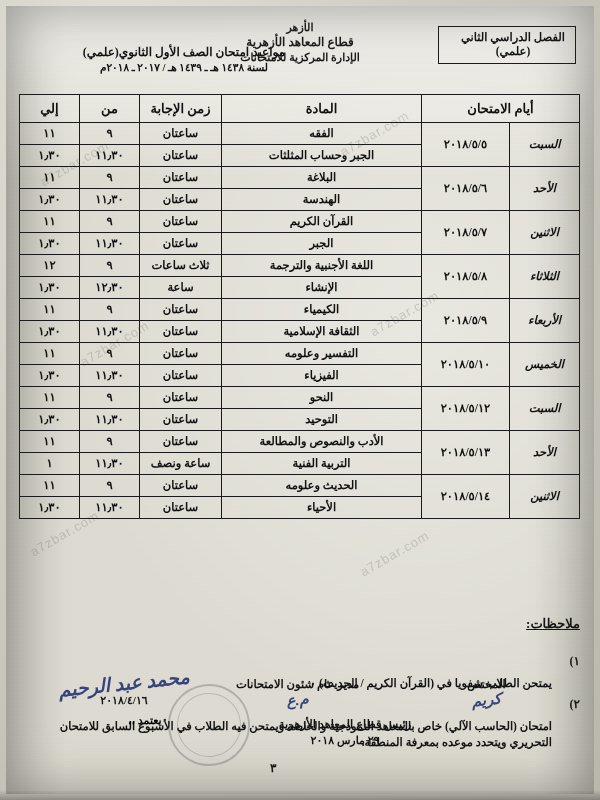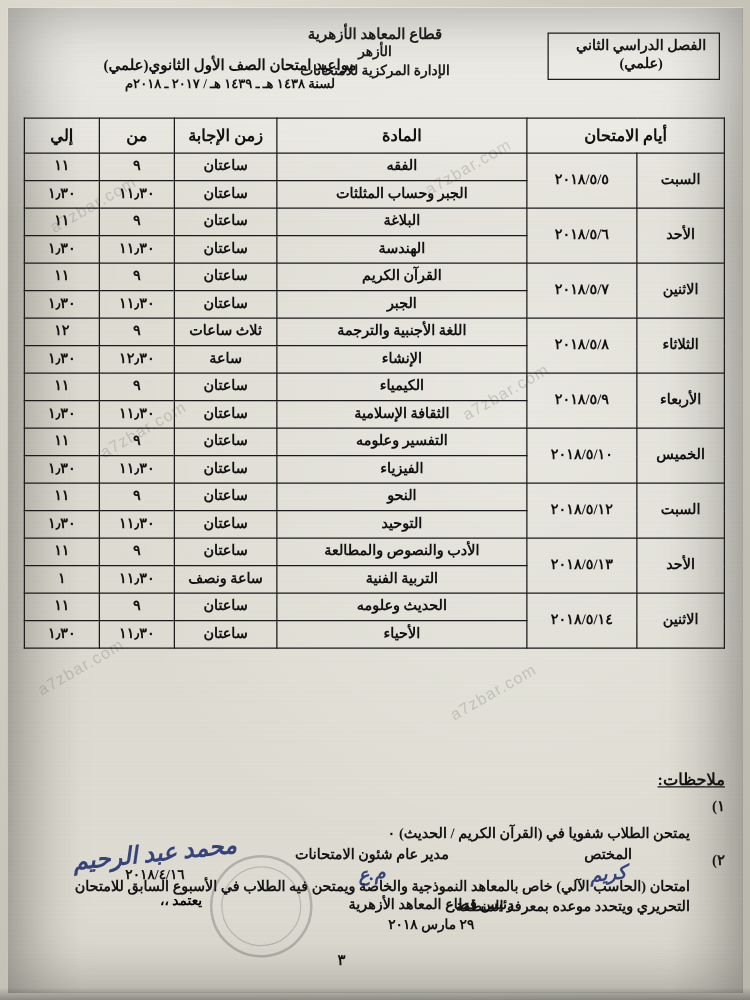--- a/index.html
+++ b/index.html
@@ -126,20 +126,21 @@
     height: 27px;
     background: rgba(255,255,255,0.12);
   }
   table.sched td {
     font-size: 11.5px;
     height: 21px;
     line-height: 21px;
   }
   td.day {
     font-size: 12.5px;
+    font-style: italic;
   }
   td.date {
     font-size: 12px;
     letter-spacing: 0.3px;
   }
   td.subject {
     font-size: 12px;
   }
   col.c-day { width: 70px; }
   col.c-date { width: 88px; }
@@ -152,21 +153,21 @@
     position: absolute;
     right: 14px;
     left: 14px;
     top: 610px;
   }
   .notes-title {
     font-size: 13px;
     font-weight: bold;
     color: #141414;
     text-decoration: underline;
-    margin-bottom: 6px;
+    margin-bottom: 22px;
   }
   .note-row {
     display: flex;
     align-items: flex-start;
     gap: 8px;
     margin-bottom: 6px;
   }
   .note-num {
     font-size: 12px;
     font-weight: bold;
@@ -262,22 +263,22 @@
 
     <div class="watermark" style="left:30px; top:150px;">a7zbar.com</div>
     <div class="watermark" style="left:330px; top:120px;">a7zbar.com</div>
     <div class="watermark" style="left:70px; top:330px;">a7zbar.com</div>
     <div class="watermark" style="left:360px; top:300px;">a7zbar.com</div>
     <div class="watermark" style="left:20px; top:520px;">a7zbar.com</div>
     <div class="watermark" style="left:350px; top:540px;">a7zbar.com</div>
 
     <div class="header">
       <div class="hdr-center">
+        <div class="hdr-line l1">الأزهر</div>
         <div class="hdr-line l2">قطاع المعاهد الأزهرية</div>
-        <div class="hdr-line l1">الأزهر</div>
         <div class="hdr-line l3">الإدارة المركزية للامتحانات</div>
       </div>
       <div class="box-term">
         <div>الفصل الدراسي الثاني</div>
         <div>(علمي)</div>
       </div>
       <div class="title-mid">
         <div>مواعيد امتحان الصف الأول الثانوي(علمي)</div>
         <div class="sub">لسنة ١٤٣٨ هـ ـ ١٤٣٩ هـ / ٢٠١٧ ـ ٢٠١٨م</div>
       </div>

